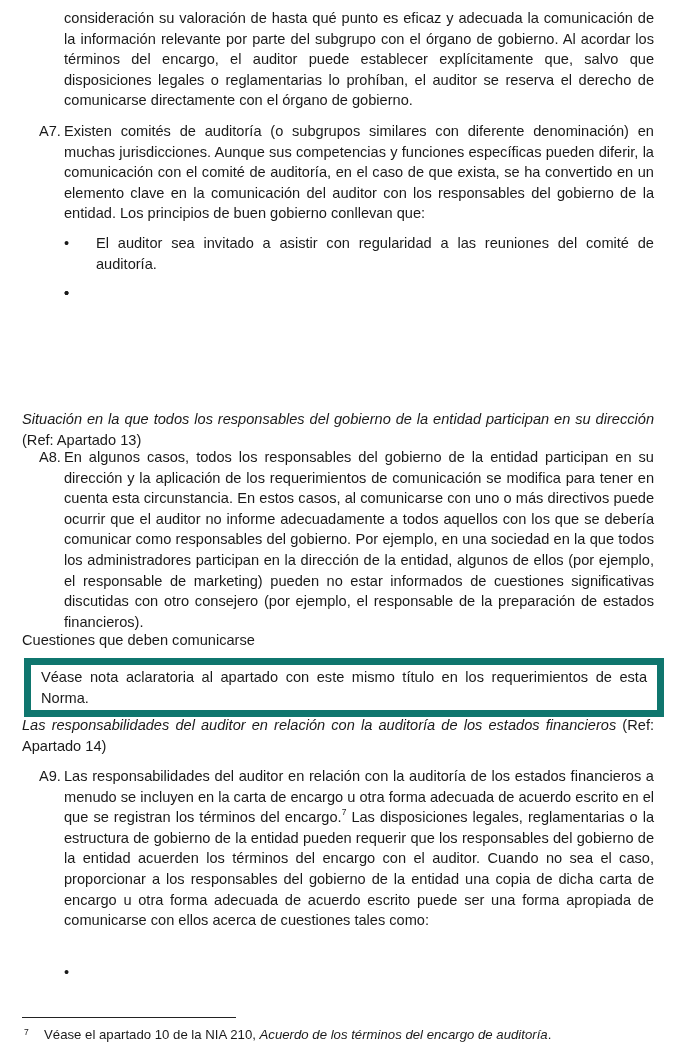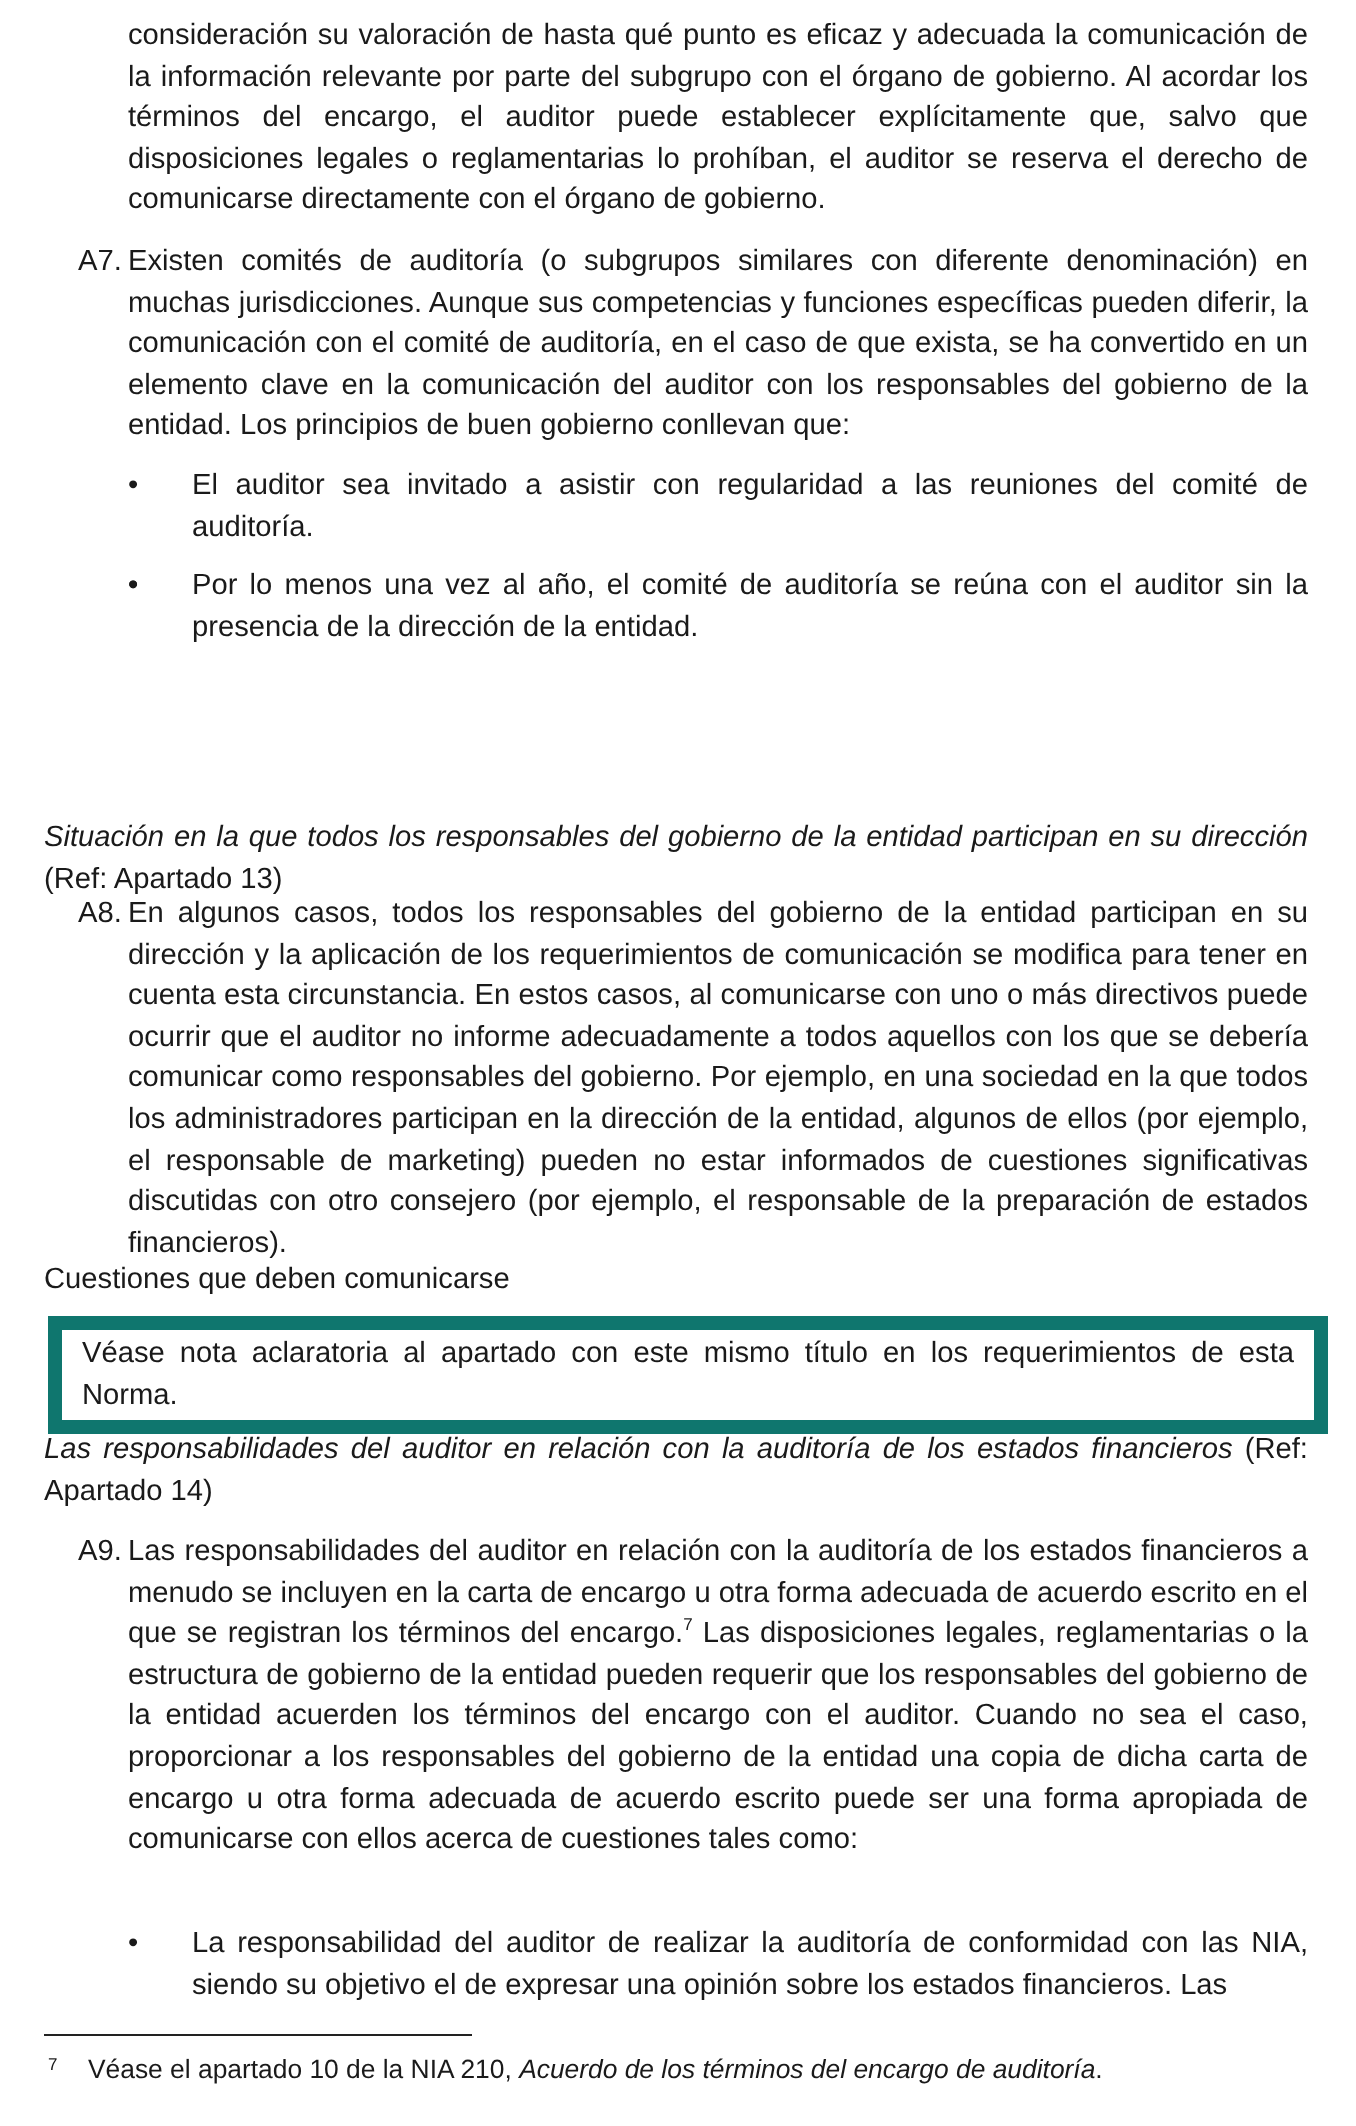--- a/index.html
+++ b/index.html
@@ -48,21 +48,20 @@
   <div class="bullets" style="top:233px;">
     <div class="bullet">
       <span class="dot">•</span>
       <span>El auditor sea invitado a asistir con regularidad a las reuniones del comité de auditoría.</span>
     </div>
     <div class="bullet">
       <span class="dot">•</span>
     </div>
     <div class="bullet">
       <span class="dot">•</span>
-      <span>Por lo menos una vez al año, el comité de auditoría se reúna con el auditor sin la presencia de la dirección de la entidad.</span>
     </div>
   </div>
 
   <div class="para" style="top:384px;margin-top:25px;">
     <div class="body-text full"><span class="italic">Situación en la que todos los responsables del gobierno de la entidad participan en su dirección</span><span> (Ref: Apartado 13)</span></div>
   </div>
 
   <div class="para" style="top:435px;margin-top:12px;">
     <span class="num">A8.</span>
     <div class="body-text">En algunos casos, todos los responsables del gobierno de la entidad participan en su dirección y la aplicación de los requerimientos de comunicación se modifica para tener en cuenta esta circunstancia. En estos casos, al comunicarse con uno o más directivos puede ocurrir que el auditor no informe adecuadamente a todos aquellos con los que se debería comunicar como responsables del gobierno. Por ejemplo, en una sociedad en la que todos los administradores participan en la dirección de la entidad, algunos de ellos (por ejemplo, el responsable de marketing) pueden no estar informados de cuestiones significativas discutidas con otro consejero (por ejemplo, el responsable de la preparación de estados financieros).</div>
@@ -79,21 +78,20 @@
   </div>
 
   <div class="para" style="top:766px;">
     <span class="num">A9.</span>
     <div class="body-text"><span>Las responsabilidades del auditor en relación con la auditoría de los estados financieros a menudo se incluyen en la carta de encargo u otra forma adecuada de acuerdo escrito en el que se registran los términos del encargo.</span><sup class="ref">7</sup><span> Las disposiciones legales, reglamentarias o la estructura de gobierno de la entidad pueden requerir que los responsables del gobierno de la entidad acuerden los términos del encargo con el auditor. Cuando no sea el caso, proporcionar a los responsables del gobierno de la entidad una copia de dicha carta de encargo u otra forma adecuada de acuerdo escrito puede ser una forma apropiada de comunicarse con ellos acerca de cuestiones tales como:</span></div>
   </div>
 
   <div class="bullets" style="top:962px;">
     <div class="bullet">
       <span class="dot">•</span>
-      <span>La responsabilidad del auditor de realizar la auditoría de conformidad con las NIA, siendo su objetivo el de expresar una opinión sobre los estados financieros. Las</span>
     </div>
   </div>
 
   <div class="fn-rule"></div>
 
   <div class="footnote">
     <span class="fn-mark">7</span>
     <div class="fn-text"><span>Véase el apartado 10 de la NIA 210, </span><span class="italic">Acuerdo de los términos del encargo de auditoría</span><span>.</span></div>
   </div>
 

